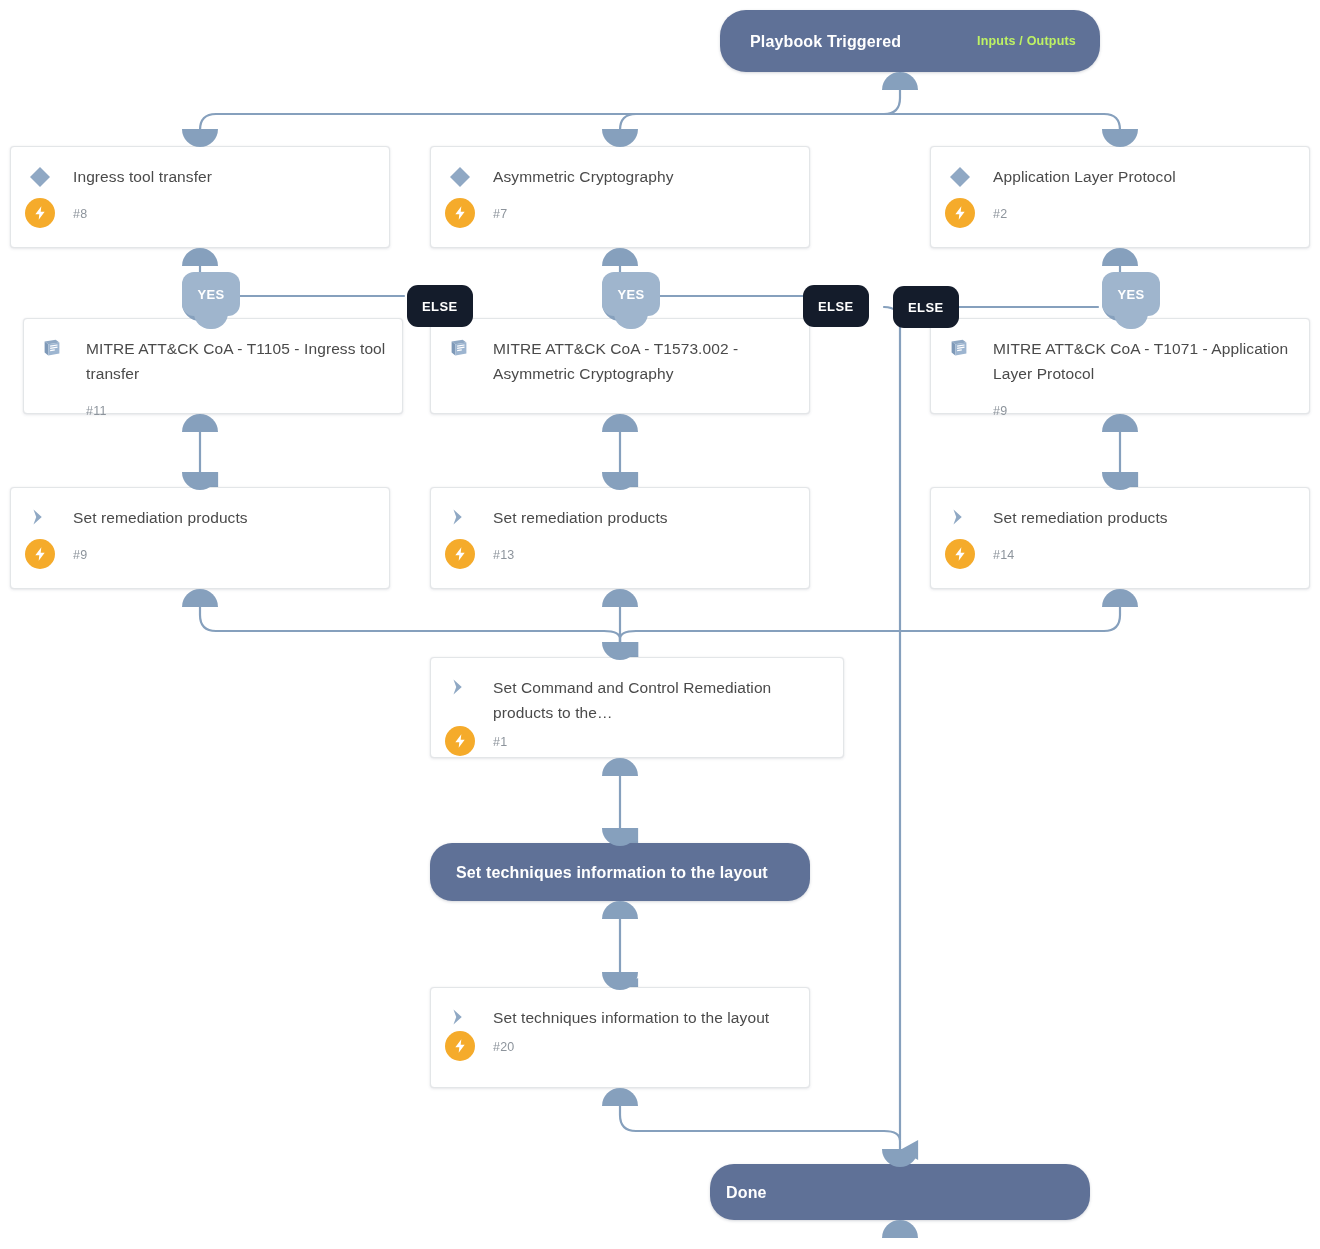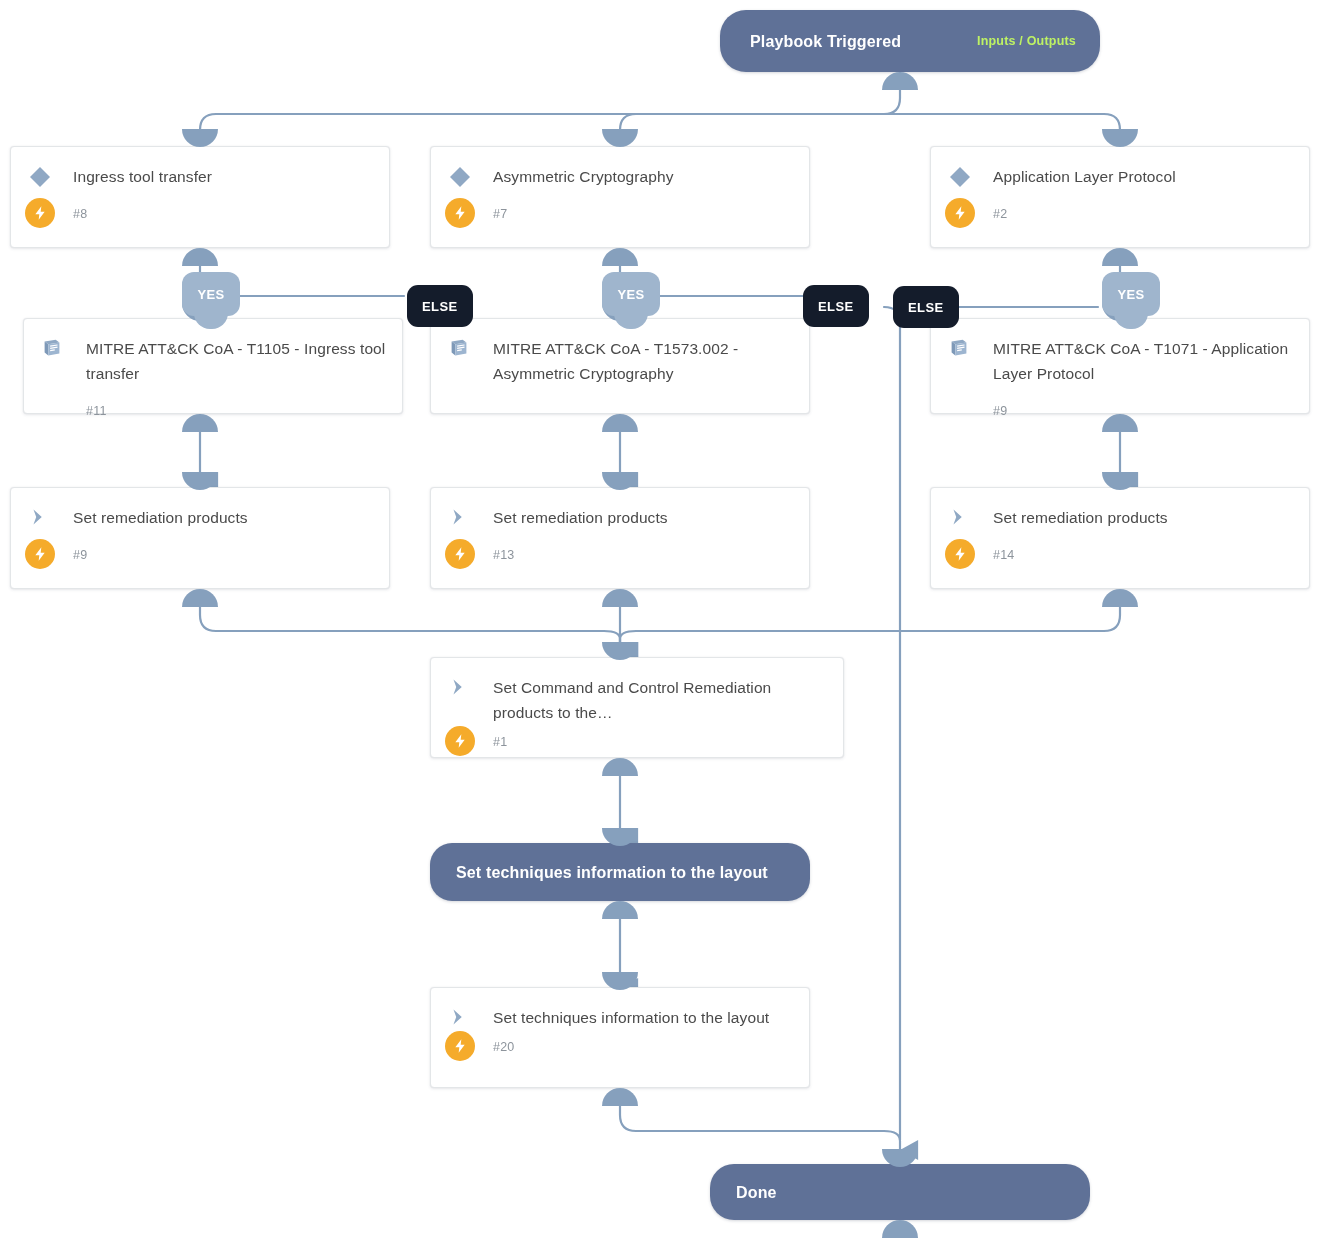--- a/index.html
+++ b/index.html
@@ -477,17 +477,17 @@
             </svg>
         </span>
       </span>
       <span class="tnum">#20</span>
     </div>
   </div>
   <div class="port out" style="left:602px; top:1088px;"></div>
 
   <div class="port in" style="left:882px; top:1149px;"></div>
   <div class="pill" style="left:710px; top:1164px; width:380px; height:56px; border-radius:24px;">
-    <span class="ptitle" style="padding-left:26px;">Done</span>
+    <span class="ptitle" style="padding-left:16px;">Done</span>
   </div>
   <div class="port out" style="left:882px; top:1220px;"></div>
 
 </div>
 
 </body></html>

